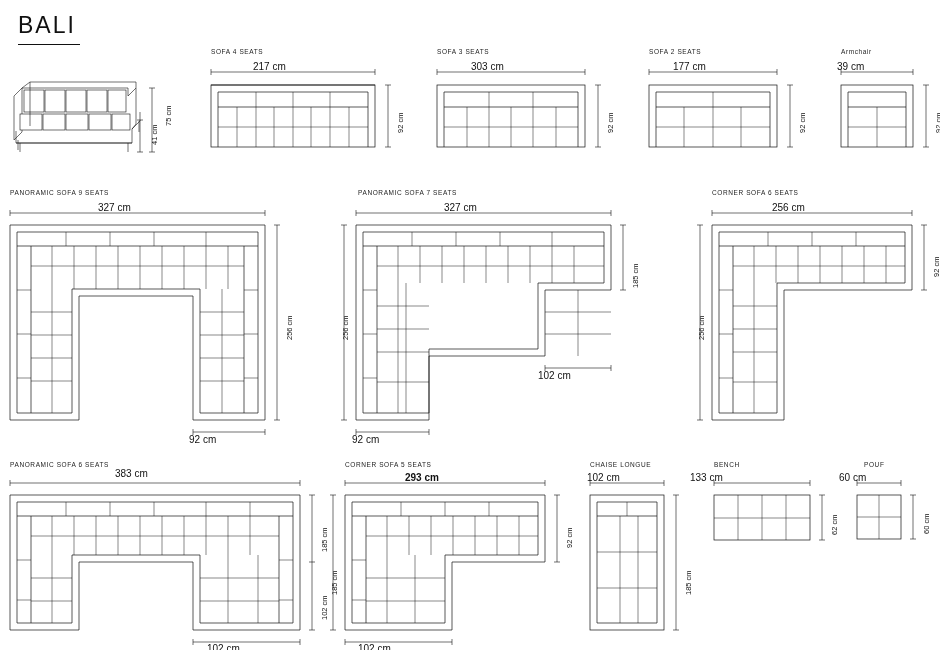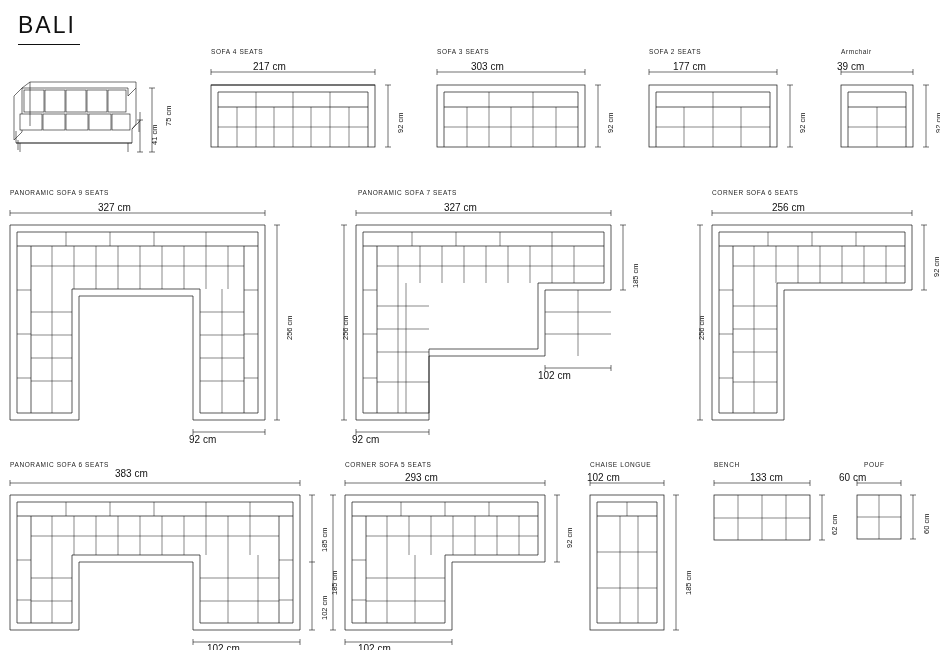--- a/index.html
+++ b/index.html
@@ -529,27 +529,27 @@
 
   <div class="dim-h" style="left:772px; top:202px; width:80px;">256 cm</div>
   <div class="dim-v" style="left:932px; top:277px;">92 cm</div>
   <div class="dim-v" style="left:697px; top:340px;">256 cm</div>
 
   <div class="dim-h" style="left:115px; top:468px; width:80px;">383 cm</div>
   <div class="dim-v" style="left:320px; top:552px;">185 cm</div>
   <div class="dim-v" style="left:320px; top:620px;">102 cm</div>
   <div class="dim-h" style="left:207px; top:643px; width:80px;">102 cm</div>
 
-  <div class="dim-h" style="left:405px; top:472px; width:80px;">293 cm</div>
+  <div class="dim-h" style="left:405px; top:472px; width:80px;font-weight:bold;">293 cm</div>
   <div class="dim-v" style="left:565px; top:548px;">92 cm</div>
   <div class="dim-v" style="left:330px; top:595px;">185 cm</div>
   <div class="dim-h" style="left:358px; top:643px; width:80px;">102 cm</div>
 
   <div class="dim-h" style="left:587px; top:472px; width:80px;">102 cm</div>
   <div class="dim-v" style="left:684px; top:595px;">185 cm</div>
 
-  <div class="dim-h" style="left:750px; top:472px; width:80px;">133 cm</div>
+  <div class="dim-h" style="left:690px; top:472px; width:80px;">133 cm</div>
   <div class="dim-v" style="left:830px; top:535px;">62 cm</div>
 
   <div class="dim-h" style="left:839px; top:472px; width:80px;">60 cm</div>
   <div class="dim-v" style="left:922px; top:534px;">60 cm</div>
 
 </div>
 
 </body></html>

